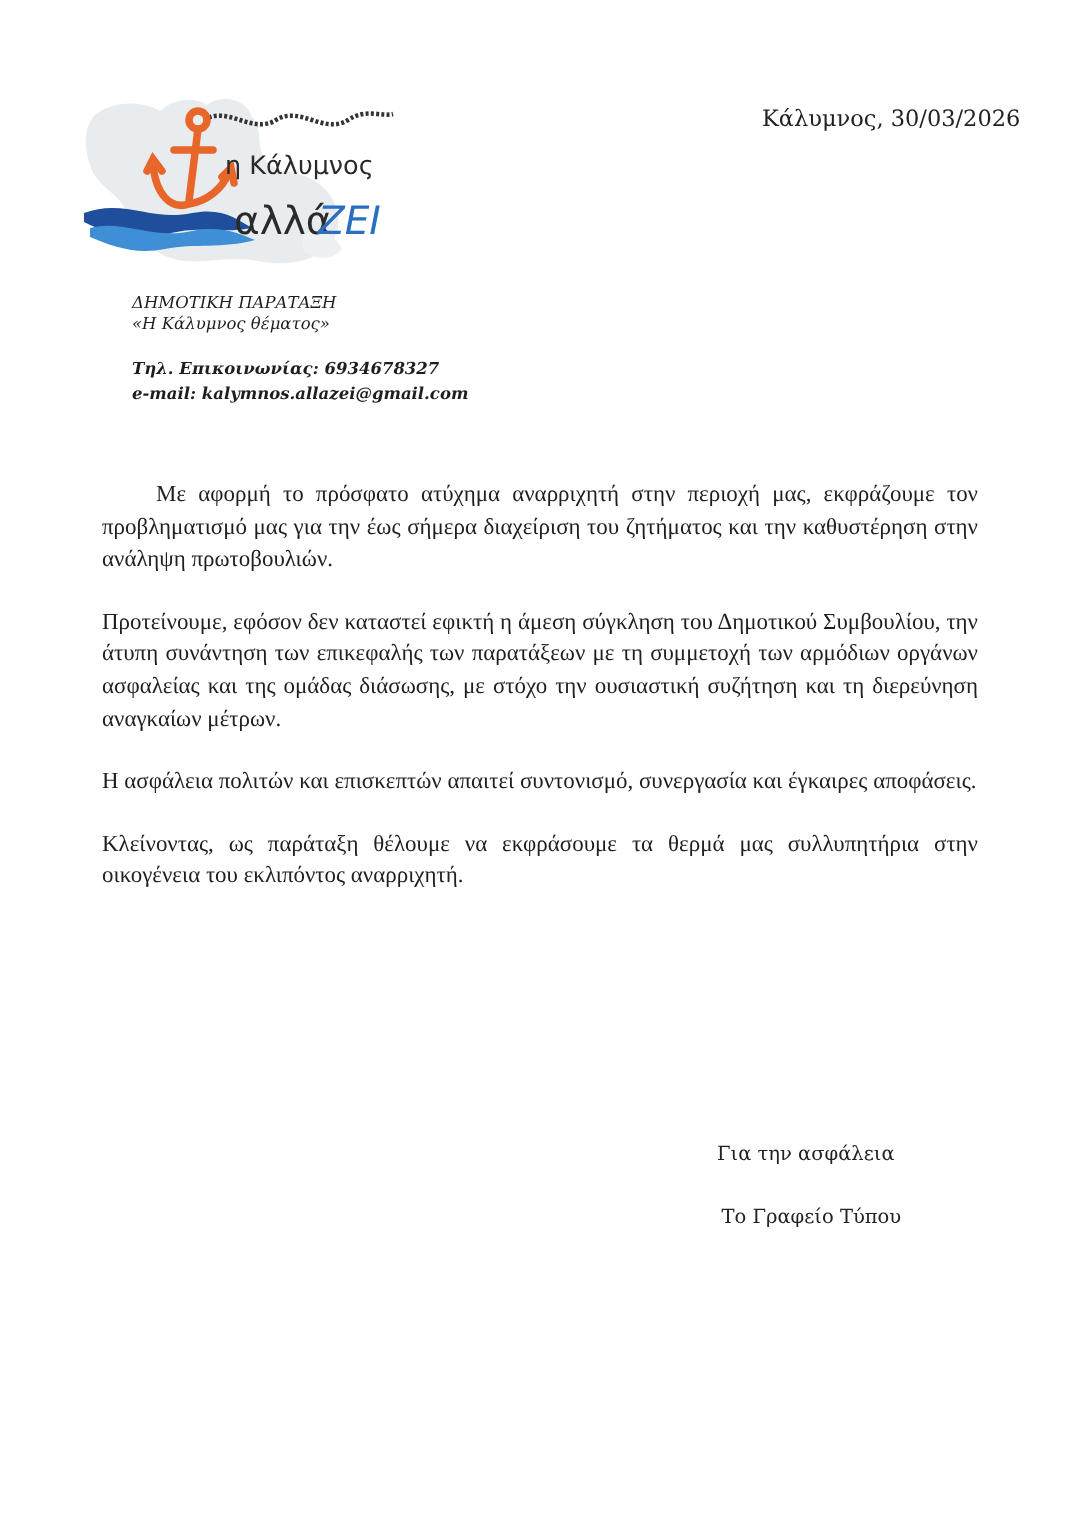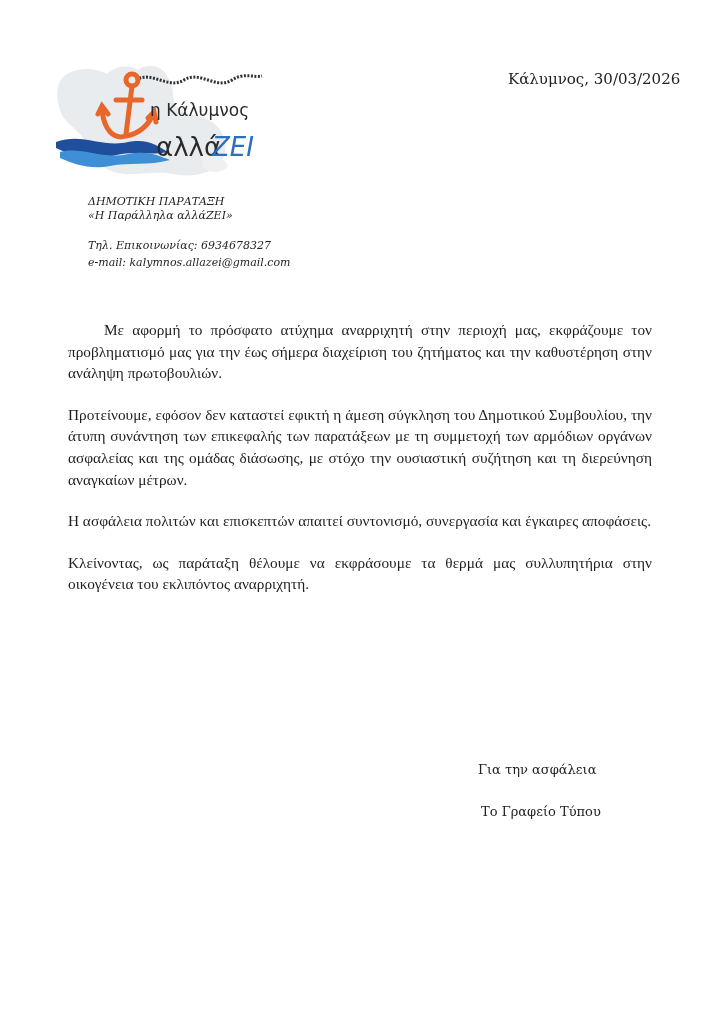--- a/index.html
+++ b/index.html
@@ -48,20 +48,21 @@
       color: #1e1e1e;
     }
     .contact {
       position: absolute;
       left: 88px; top: 237px;
       font-family: "DejaVu Serif", serif;
       font-style: italic;
       font-size: 11px;
       line-height: 17px;
       color: #1e1e1e;
+      font-weight: bold;
     }
     .line { display: block; white-space: nowrap; }
     
     .body-text {
       position: absolute;
       left: 68px; top: 319px;
       width: 584px;
       font-family: "Liberation Serif", serif;
       font-size: 15.3px;
       line-height: 21.6px;
@@ -118,21 +119,21 @@
       <text x="98" y="60" font-family="DejaVu Sans, sans-serif" font-size="17" fill="#2a2a2a">η Κάλυμνος</text>
       <text x="104" y="100" font-family="DejaVu Sans, sans-serif" font-size="26" fill="#2a2a2a">αλλά</text>
       <text x="160" y="100" font-family="DejaVu Sans, sans-serif" font-size="26" font-style="italic" fill="#2a6fc0">ΖΕΙ</text>
     </svg>
   </div>
 
   <div class="date">Κάλυμνος, 30/03/2026</div>
 
   <div class="org">
     <span class="line">ΔΗΜΟΤΙΚΗ ΠΑΡΑΤΑΞΗ</span>
-    <span class="line">«Η Παράλληλα αλλάΖΕΙ»</span>
+    <span class="line">«Η Κάλυμνος θέματος»</span>
   </div>
 
   <div class="contact">
     <span class="line">Τηλ. Επικοινωνίας: 6934678327</span>
     <span class="line">e-mail: kalymnos.allazei@gmail.com</span>
   </div>
 
   <div class="body-text">
     <p class="indent">Με αφορμή το πρόσφατο ατύχημα αναρριχητή στην περιοχή μας, εκφράζουμε τον προβληματισμό μας για την έως σήμερα διαχείριση του ζητήματος και την καθυστέρηση στην ανάληψη πρωτοβουλιών.</p>
     <p>Προτείνουμε, εφόσον δεν καταστεί εφικτή η άμεση σύγκληση του Δημοτικού Συμβουλίου, την άτυπη συνάντηση των επικεφαλής των παρατάξεων με τη συμμετοχή των αρμόδιων οργάνων ασφαλείας και της ομάδας διάσωσης, με στόχο την ουσιαστική συζήτηση και τη διερεύνηση αναγκαίων μέτρων.</p>

